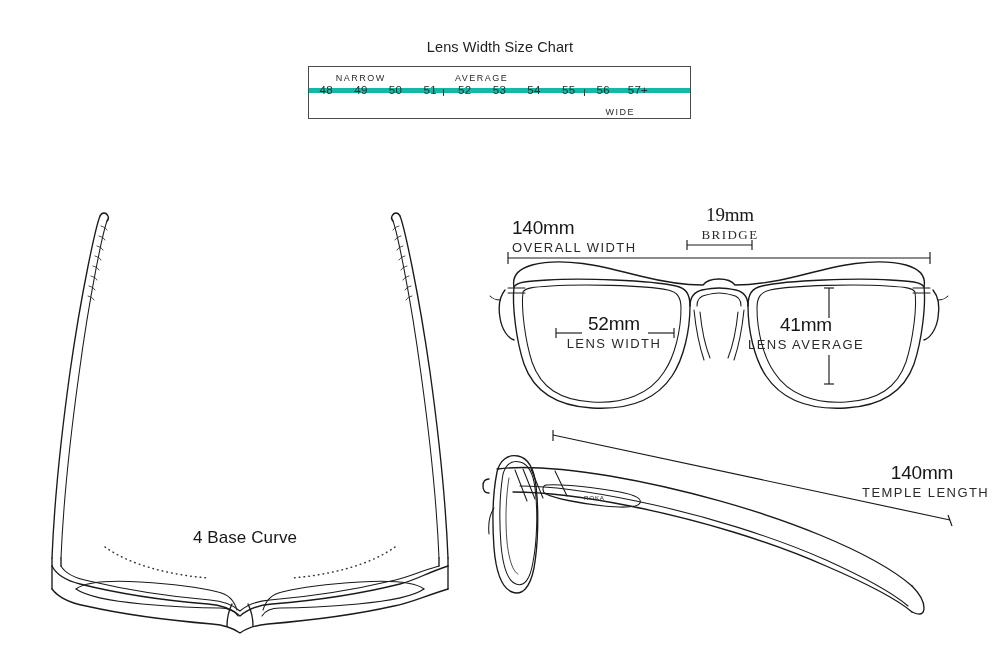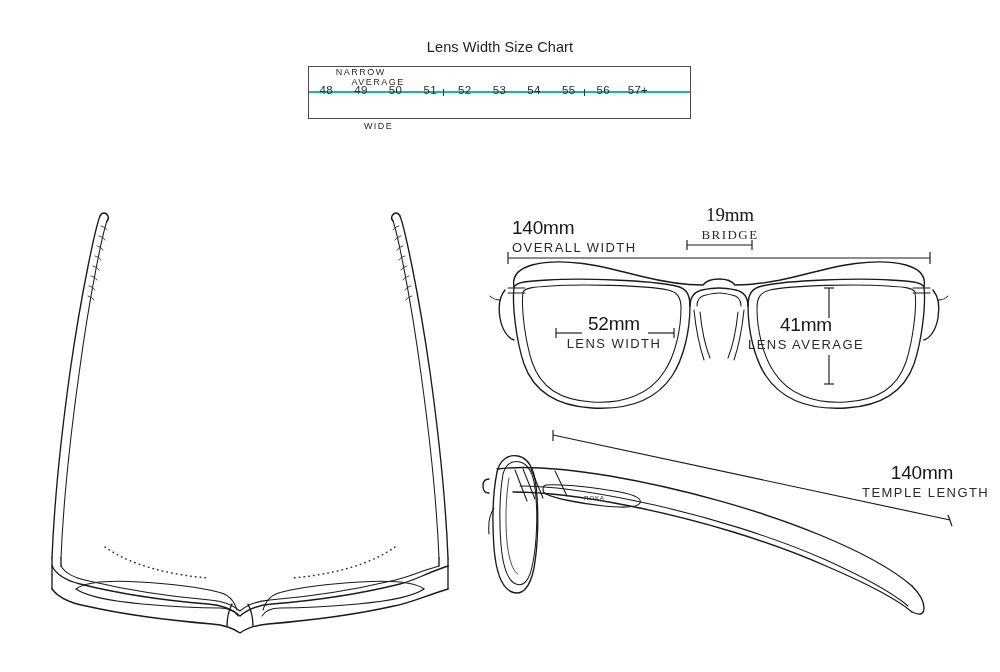--- a/index.html
+++ b/index.html
@@ -45,23 +45,22 @@
   }
   .chart-row {
     position: absolute;
     left: 0;
     width: 100%;
     display: flex;
   }
   .chart-row.bands {
     top: 0;
     height: 26px;
-    border-bottom: 2px solid #14b8a6;
+    border-bottom: 5px solid #14b8a6;
     box-sizing: border-box;
-    flex-direction: column;
   }
   .chart-row.values {
     top: 10px;
     height: 26px;
   }
   .band-cell {
     display: flex;
     align-items: center;
     justify-content: center;
     font-size: 9px;
@@ -475,14 +474,15 @@
   <div class="dim-label center-align" id="label-lens-height">
     <div class="dim-value">41mm</div>
     <div class="dim-name">LENS AVERAGE</div>
   </div>
 
   <div class="dim-label center-align" id="label-temple-length">
     <div class="dim-value">140mm</div>
     <div class="dim-name">TEMPLE LENGTH</div>
   </div>
 
+  <div id="label-base-curve">4 Base Curve</div>
 
 </div>
 
 </body></html>

